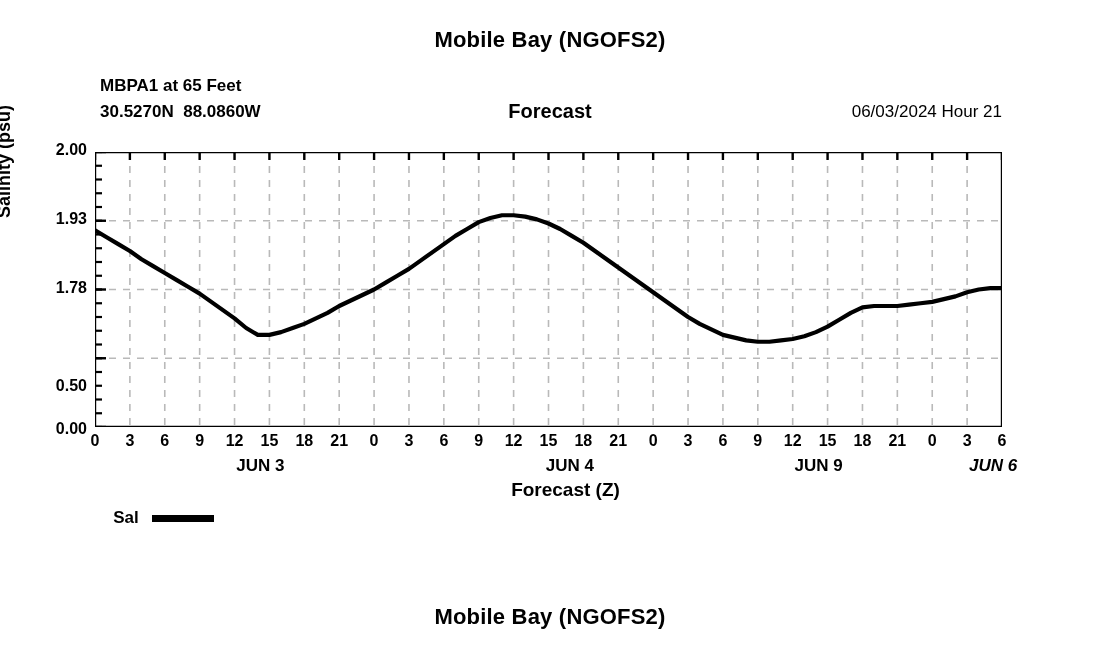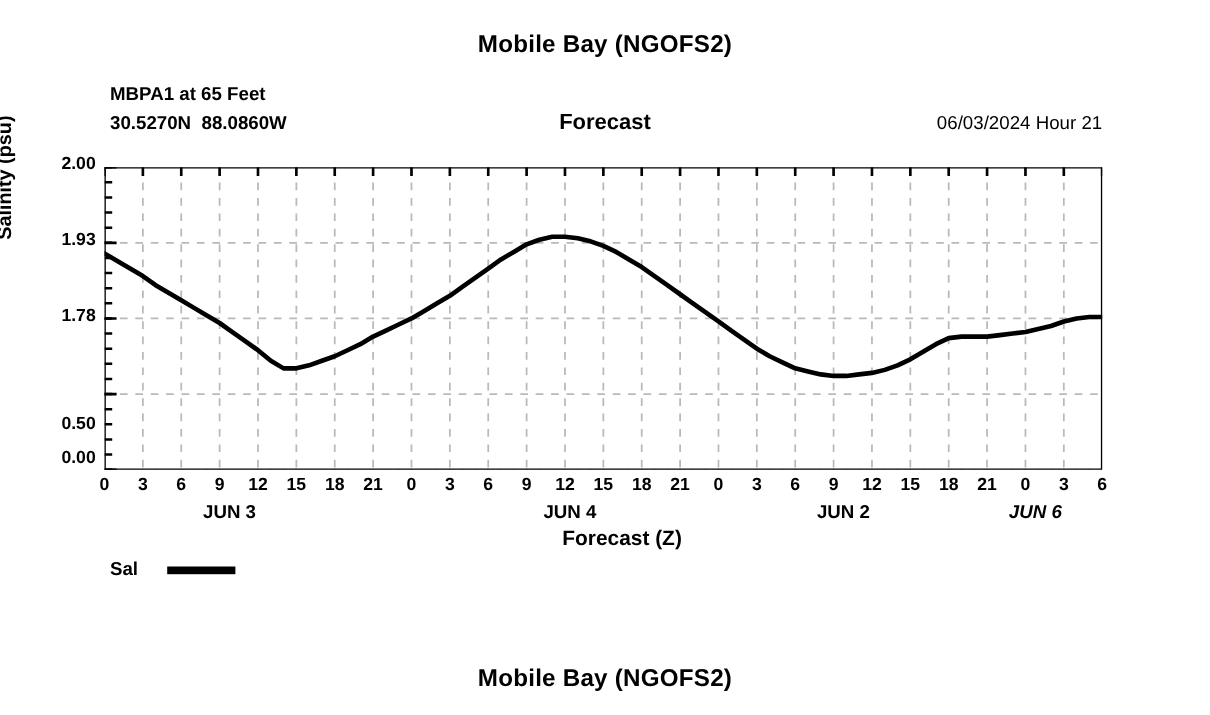--- a/index.html
+++ b/index.html
@@ -105,21 +105,21 @@
     margin-left: -15px;
     text-align: center;
     font-size: 16px;
     font-weight: bold;
   }
   .xday {
     position: absolute;
     top: 456px;
     width: 100px;
     margin-left: -50px;
-    text-align: left;
+    text-align: right;
     font-size: 17px;
     font-weight: bold;
   }
 
   .x-axis-title {
     position: absolute;
     left: 0; top: 479px;
     width: 1100px;
     text-align: center;
     font-size: 19px;
@@ -131,20 +131,21 @@
   #legend {
     position: absolute;
     left: 100px; top: 508px;
     display: flex;
     align-items: center;
   }
   .legend-label {
     font-size: 17px;
     font-weight: bold;
     width: 52px;
+    text-align: center;
   }
   .legend-swatch {
     width: 62px;
     height: 7px;
     background: #000000;
   }
 </style>
 </head>
 <body>
 
@@ -330,21 +331,21 @@
         <line x1="837.2307692307693" y1="0" x2="837.2307692307693" y2="8" stroke="#000" stroke-width="2.4"></line>
         <line x1="872.1153846153846" y1="0" x2="872.1153846153846" y2="8" stroke="#000" stroke-width="2.4"></line>
         <line x1="907" y1="0" x2="907" y2="8" stroke="#000" stroke-width="2.4"></line>
       </g>
     <path id="axis-frame" fill="none" stroke="#000000" stroke-width="2.4" d="M0,0 L0,275 L907,275 L907,0 L0,0"></path>
     <path id="series-path-0" fill="none" stroke="#000000" stroke-width="4.2" stroke-linejoin="round" stroke-linecap="round" d="M0.00,78.38 L11.63,85.25 L23.26,92.13 L34.88,99.00 L46.51,107.25 L58.14,114.13 L69.77,121.00 L81.40,127.88 L93.03,134.75 L104.65,141.63 L116.28,149.88 L127.91,158.13 L139.54,166.38 L151.17,176.00 L162.79,182.88 L174.42,182.88 L186.05,180.13 L197.68,176.00 L209.31,171.88 L220.94,166.38 L232.56,160.88 L244.19,154.00 L255.82,148.50 L267.45,143.00 L279.08,137.50 L290.71,130.63 L302.33,123.75 L313.96,116.88 L325.59,108.63 L337.22,100.38 L348.85,92.13 L360.47,83.88 L372.10,77.00 L383.73,70.13 L395.36,66.00 L406.99,63.25 L418.62,63.25 L430.24,64.63 L441.87,67.38 L453.50,71.50 L465.13,77.00 L476.76,83.88 L488.38,90.75 L500.01,99.00 L511.64,107.25 L523.27,115.50 L534.90,123.75 L546.53,132.00 L558.15,140.25 L569.78,148.50 L581.41,156.75 L593.04,165.00 L604.67,171.88 L616.29,177.38 L627.92,182.88 L639.55,185.63 L651.18,188.38 L662.81,189.75 L674.44,189.75 L686.06,188.38 L697.69,187.00 L709.32,184.25 L720.95,180.13 L732.58,174.63 L744.21,167.75 L755.83,160.88 L767.46,155.38 L779.09,154.00 L790.72,154.00 L802.35,154.00 L813.97,152.63 L825.60,151.25 L837.23,149.88 L848.86,147.13 L860.49,144.38 L872.12,140.25 L883.74,137.50 L895.37,136.13 L907.00,136.13"></path>
   </svg>
 </div>
 
 <div id="tick-label-layer">
-    <div class="ytick" style="left: 27px; top: 408px;">0.00</div>
+    <div class="ytick" style="left: 27px; top: 420px;">0.00</div>
     <div class="ytick" style="left: 27px; top: 361px; margin-top: 16px;">0.50</div>
     <div class="ytick" style="left: 27px; top: 278.5px;">1.78</div>
     <div class="ytick" style="left: 27px; top: 209.75px;">1.93</div>
     <div class="ytick" style="left: 27px; top: 141px;">2.00</div>
     <div class="xtick" style="left: 95px;">0</div>
     <div class="xtick" style="left: 129.885px;">3</div>
     <div class="xtick" style="left: 164.769px;">6</div>
     <div class="xtick" style="left: 199.654px;">9</div>
     <div class="xtick" style="left: 234.538px;">12</div>
     <div class="xtick" style="left: 269.423px;">15</div>
@@ -364,21 +365,21 @@
     <div class="xtick" style="left: 757.808px;">9</div>
     <div class="xtick" style="left: 792.692px;">12</div>
     <div class="xtick" style="left: 827.577px;">15</div>
     <div class="xtick" style="left: 862.462px;">18</div>
     <div class="xtick" style="left: 897.346px;">21</div>
     <div class="xtick" style="left: 932.231px;">0</div>
     <div class="xtick" style="left: 967.115px;">3</div>
     <div class="xtick" style="left: 1002px;">6</div>
     <div class="xday" style="left: 234.538px;">JUN 3</div>
     <div class="xday" style="left: 544px;">JUN 4</div>
-    <div class="xday" style="left: 792.692px;">JUN 2</div>
+    <div class="xday" style="left: 792.692px;">JUN 9</div>
     <div class="xday" style="left: 967.115px; font-style: italic;">JUN 6</div>
   </div>
 
 <div class="x-axis-title">Forecast (Z)</div>
 
 <div id="legend">
   <span class="legend-label">Sal</span>
   <span class="legend-swatch"></span>
 </div>
 

